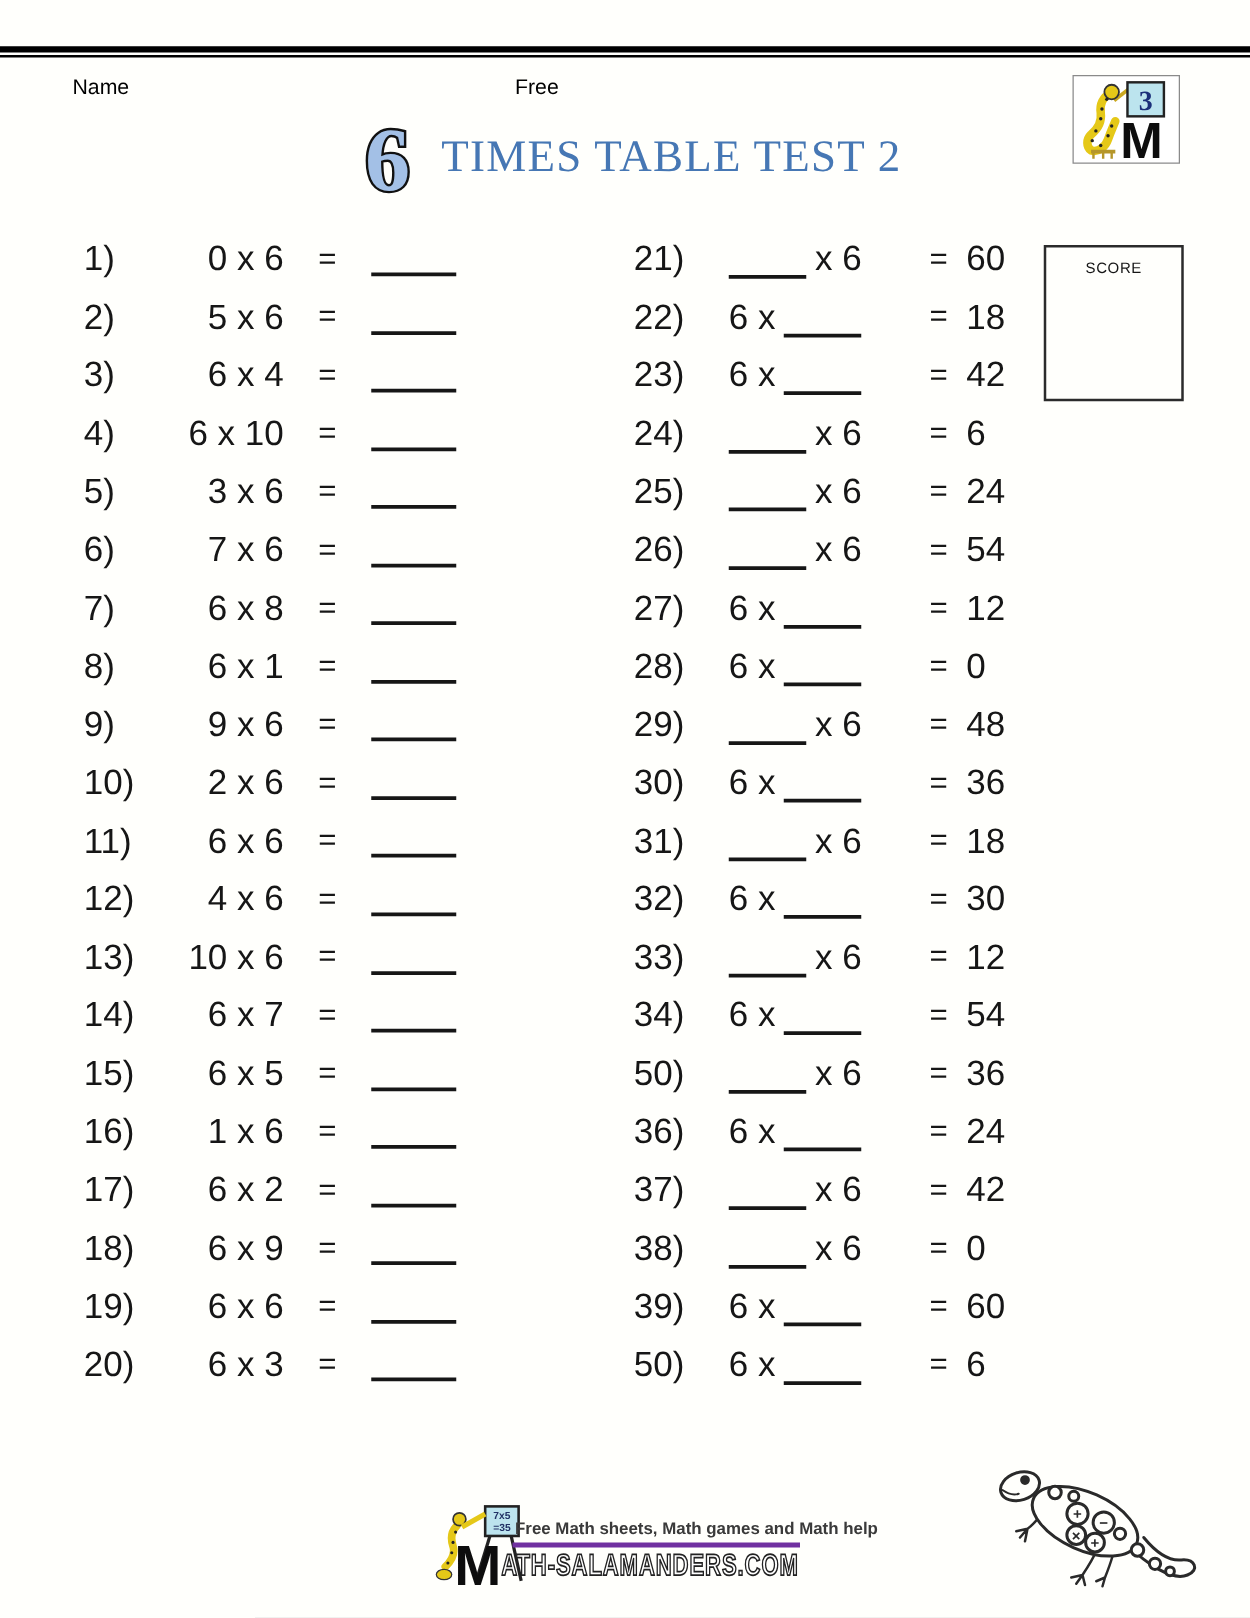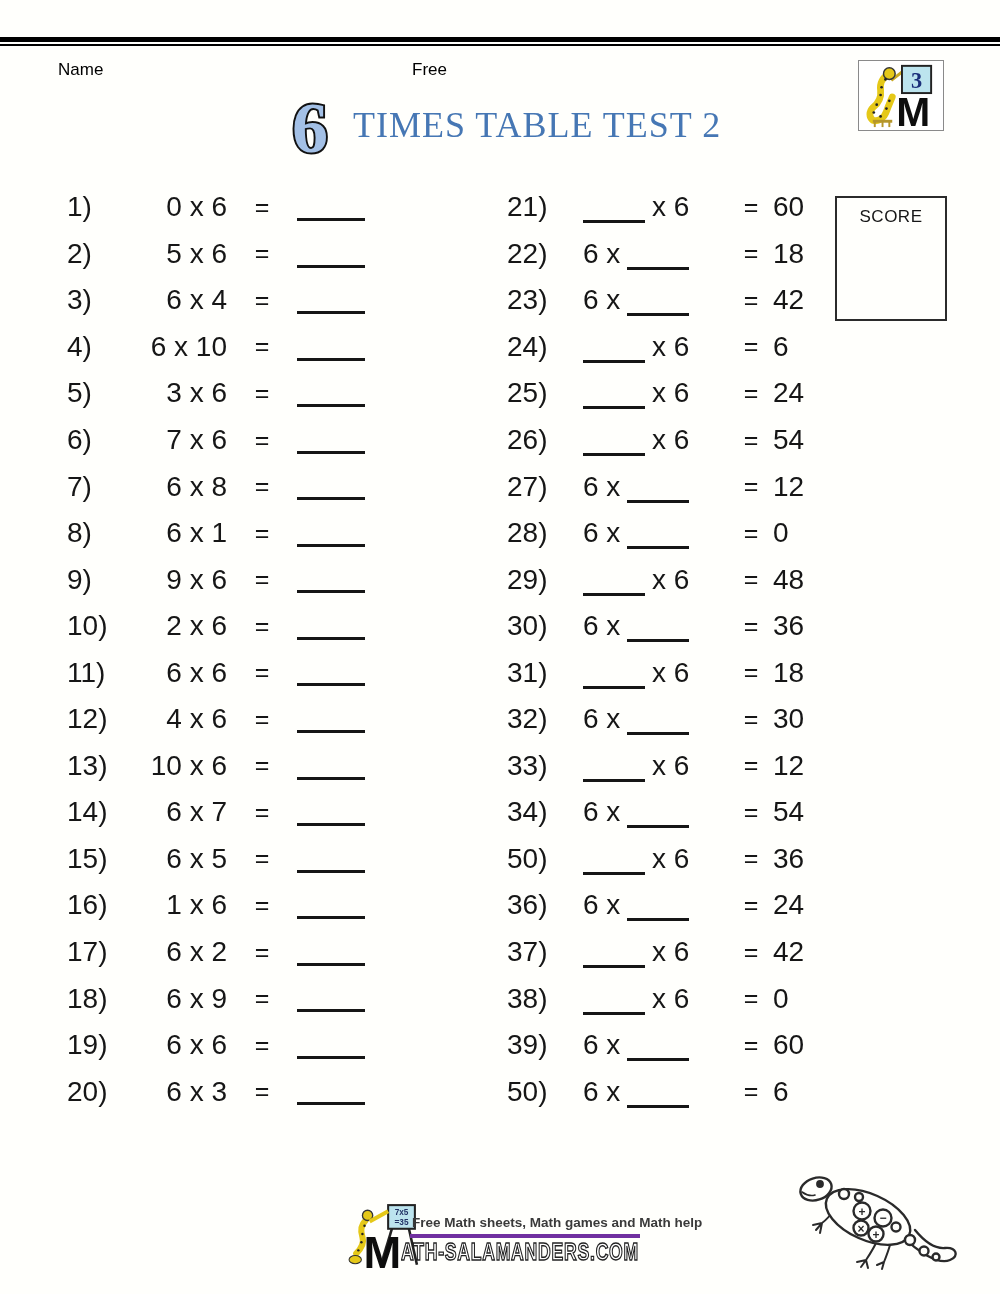--- a/index.html
+++ b/index.html
@@ -27,21 +27,21 @@
   .page-title{
     position:absolute;left:353px;top:104px;
     font-family:"Liberation Serif",serif;font-size:36px;line-height:42px;
     letter-spacing:1px;color:var(--title_blue,#4677b4);white-space:nowrap;
   }
 
   .score-box{
     position:absolute;left:835px;top:196px;width:112px;height:125px;
     border:2px solid #2b2b2b;background:#fffffc;box-sizing:border-box;
   }
-  .score-label{display:block;text-align:center;margin-top:9px;font-size:17px;letter-spacing:.5px;color:#161616;}
+  .score-label{display:block;text-align:center;margin-top:9px;font-size:12px;letter-spacing:.5px;color:#161616;}
 
   .col{position:absolute;top:184px;}
   .col-left{left:67px;width:312px;}
   .col-right{left:479px;width:330px;margin-left:28px;}
   .row{display:grid;height:46.55px;align-items:center;font-size:28px;color:#161616;}
   .col-left .row{grid-template-columns:40px 120px 70px 68px;}
   .col-right .row{grid-template-columns:76px 146px 44px 64px;}
   .num{text-align:left;}
   .expr{text-align:right;white-space:nowrap;}
   .eq{text-align:center;font-size:25px;}

